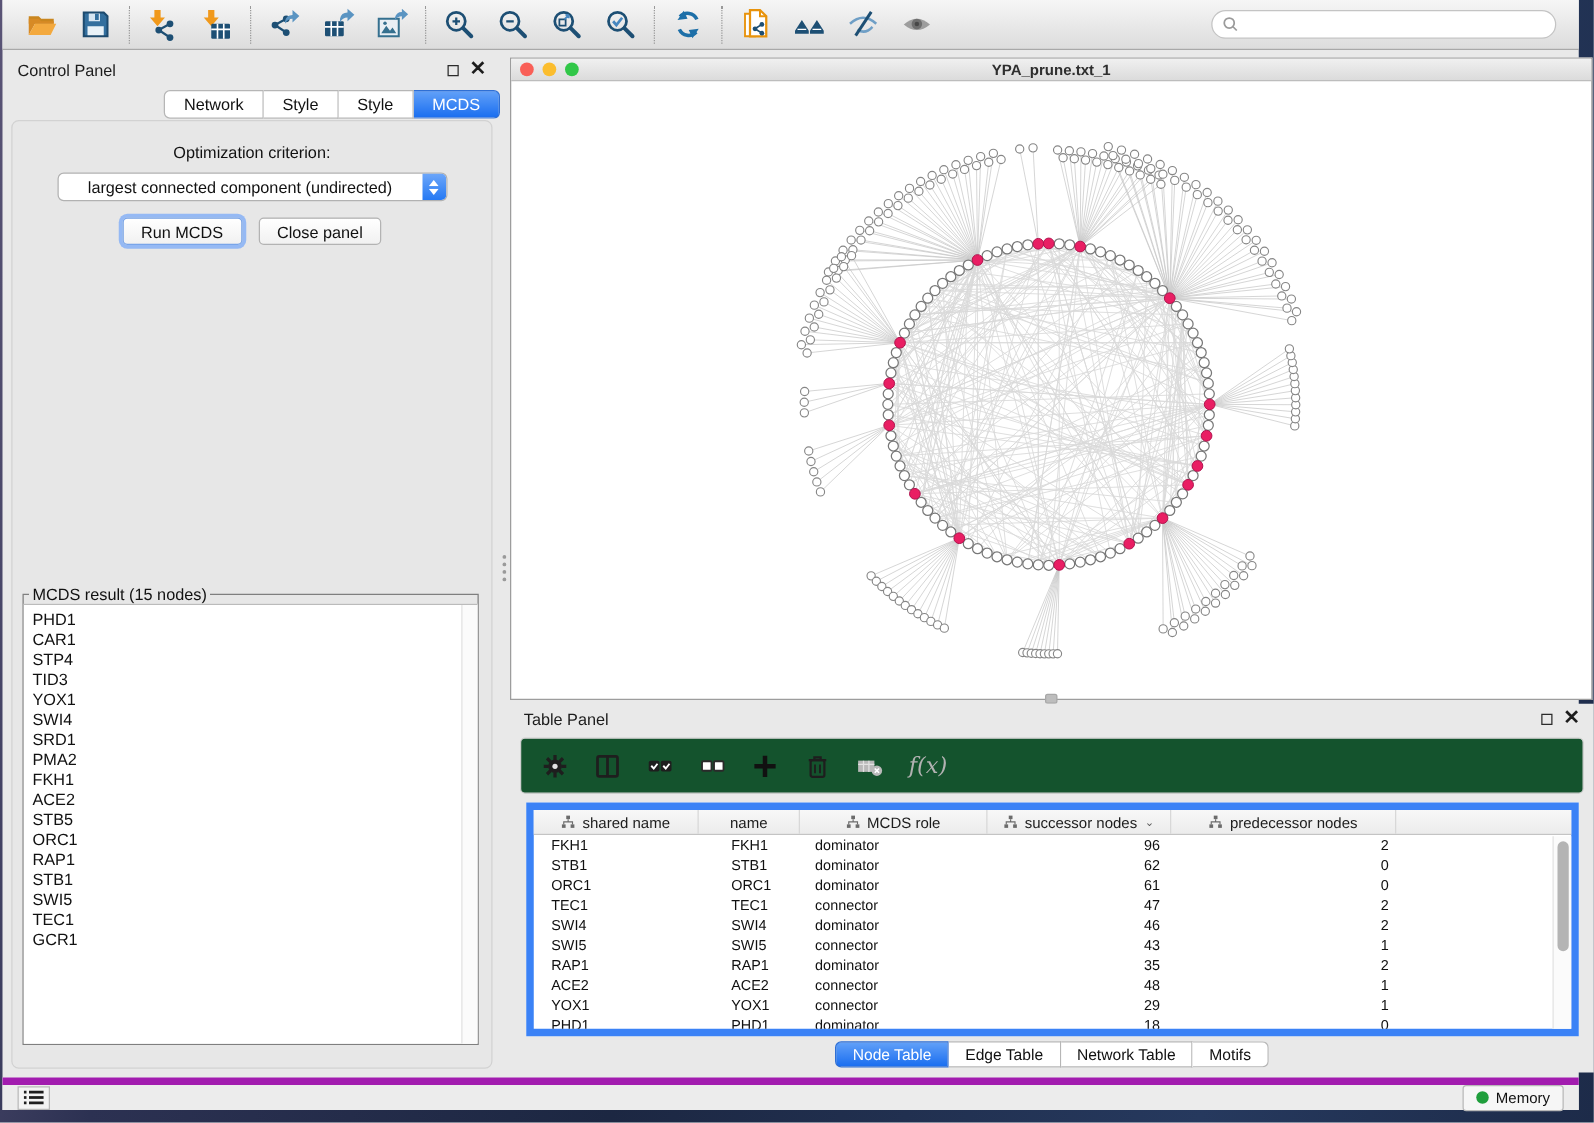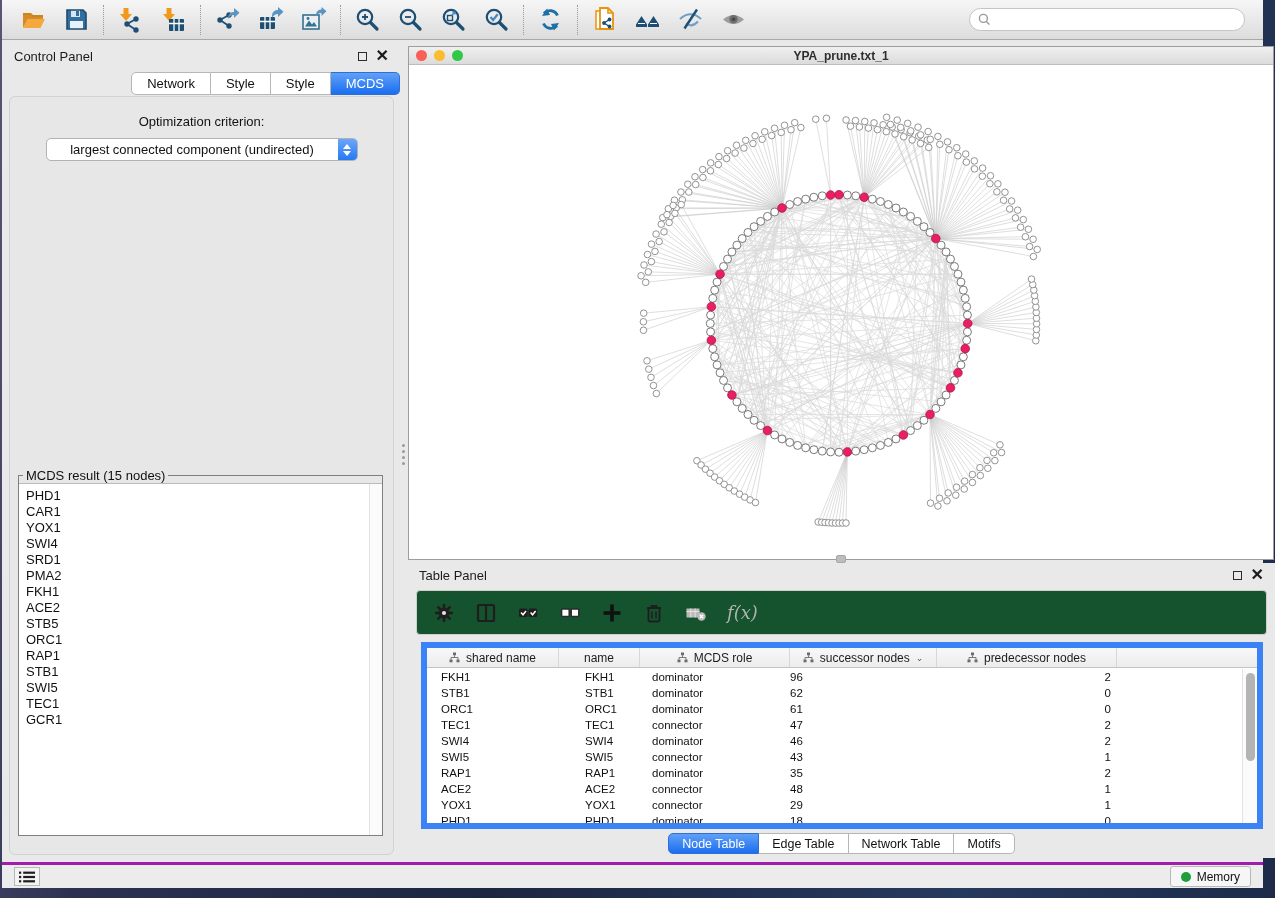--- a/index.html
+++ b/index.html
@@ -84,29 +84,29 @@
   .th{display:flex;align-items:center;justify-content:center;gap:6px;border-right:1px solid #d8d8d8;overflow:hidden}
   .th:last-child{border-right:none}
   .th svg.tree{width:11px;height:11px;flex:0 0 11px}
   .th .sortch{font-size:9px;color:#555}
   .t-rows{position:absolute;left:0;top:21px;right:15px;bottom:0;overflow:hidden}
   .t-row{display:grid;grid-template-columns:132px 81px 150px 147px 180px 1fr;height:16px;
          font-size:11.5px;color:#111;align-items:center}
   .t-row .c1{padding-left:14px}
   .t-row .c2{padding-left:26px}
   .t-row .c3{padding-left:12px}
-  .t-row .c4{padding-right:9px}
+  .t-row .c4{text-align:right;padding-right:9px}
   .t-row .c5{text-align:right;padding-right:6px}
   .t-scroll{position:absolute;top:21px;right:0;bottom:0;width:15px;background:#fbfbfb;border-left:1px solid #e3e3e3}
   .t-thumb{position:absolute;top:4px;left:3px;width:9px;height:88px;background:#b4b4b4;border-radius:5px}
   .tp-tabs{position:absolute;left:0;right:0;bottom:4px;display:flex;justify-content:center}
   .tp-tabs .seg{height:21px;line-height:20px;font-size:12.5px;padding:0 13px}
 
   
-  .status-bar{position:absolute;left:0;right:0;bottom:0;height:26px;background:#ececec;border-top:3px solid #a21caf;
+  .status-bar{position:absolute;left:0;right:0;bottom:0;height:26px;background:#ececec;border-top:6px solid #a21caf;
               display:flex;align-items:center;padding:0 12px}
   .list-btn{width:26px;height:19px;background:#f3f3f3;border:1px solid #b8b8b8;display:flex;
             align-items:center;justify-content:center}
   .memory-btn{margin-left:auto;height:21px;padding:0 10px;background:#f6f6f6;border:1px solid #b8b8b8;
               border-radius:3px;display:flex;align-items:center;gap:6px;font-size:12px;color:#111}
   .mem-dot{width:10px;height:10px;border-radius:50%}
 </style>
 </head>
 <body>
 
@@ -282,26 +282,32 @@
         <span class="dropdown-text">largest connected component (undirected)</span>
         <span class="stepper">
           <svg width="8" height="5" viewBox="0 0 8 5">
               <path d="M0 5l4-5 4 5z" fill="#fff"></path>
             </svg>
           <svg width="8" height="5" viewBox="0 0 8 5">
               <path d="M0 0l4 5 4-5z" fill="#fff"></path>
             </svg>
         </span>
       </div>
+      <div class="btn-row">
+        <div class="btn focused">Run MCDS</div>
+        <div class="btn">Close panel</div>
+      </div>
       <fieldset class="mcds-box">
         <legend>MCDS result (15 nodes)</legend>
         <div class="mcds-inner">
           <div class="mcds-list" id="mcds-list">
               <div>PHD1</div>
               <div>CAR1</div>
+              <div>STP4</div>
+              <div>TID3</div>
               <div>YOX1</div>
               <div>SWI4</div>
               <div>SRD1</div>
               <div>PMA2</div>
               <div>FKH1</div>
               <div>ACE2</div>
               <div>STB5</div>
               <div>ORC1</div>
               <div>RAP1</div>
               <div>STB1</div>

